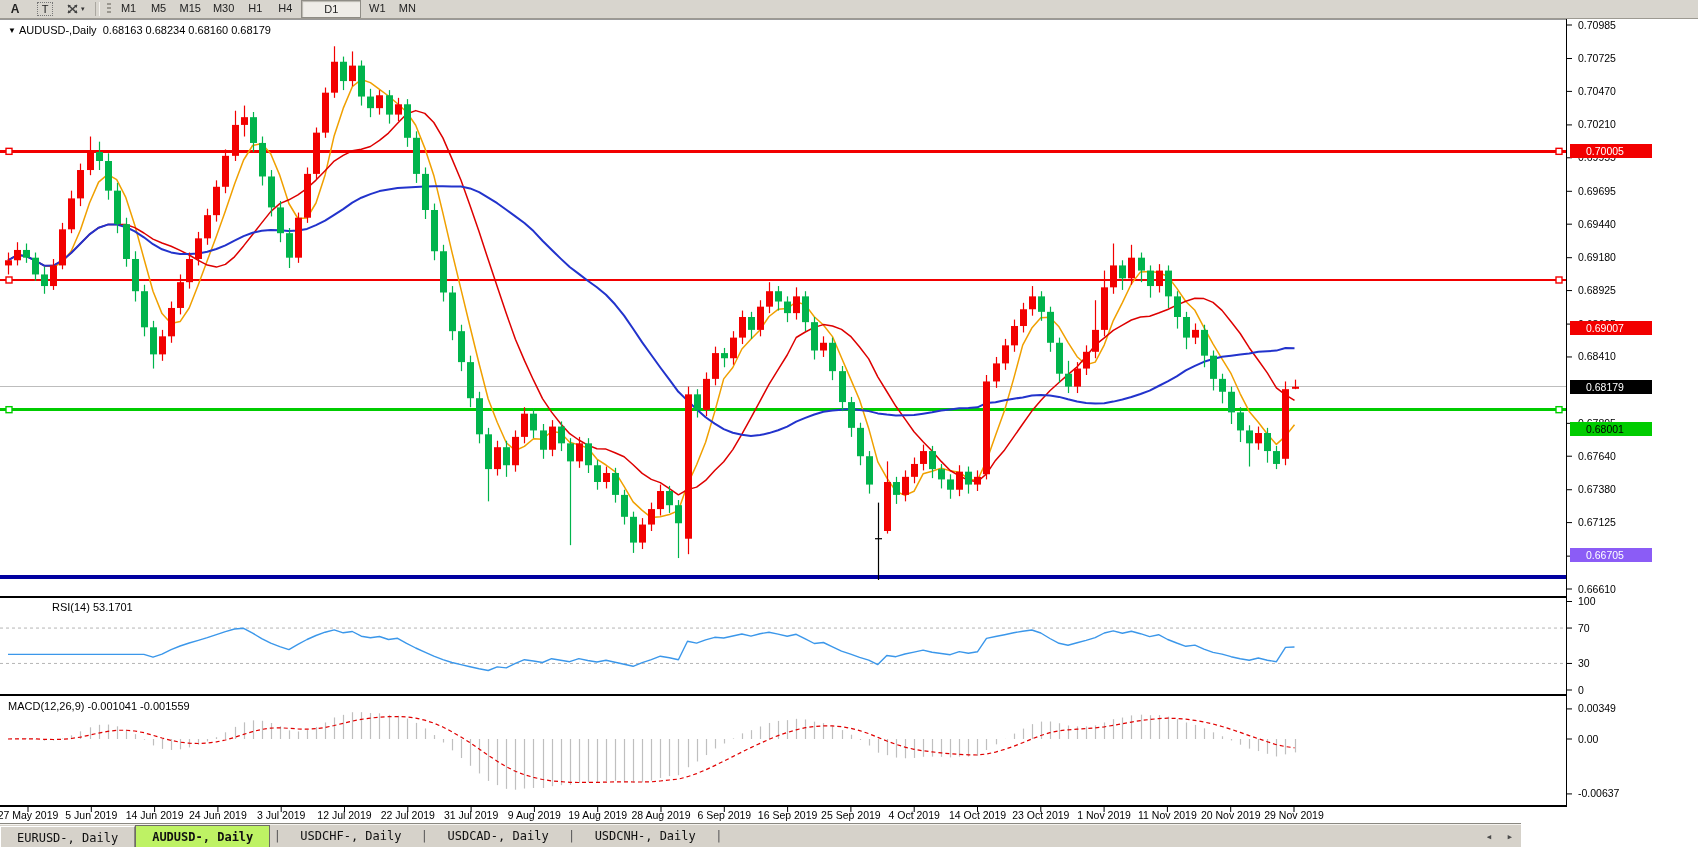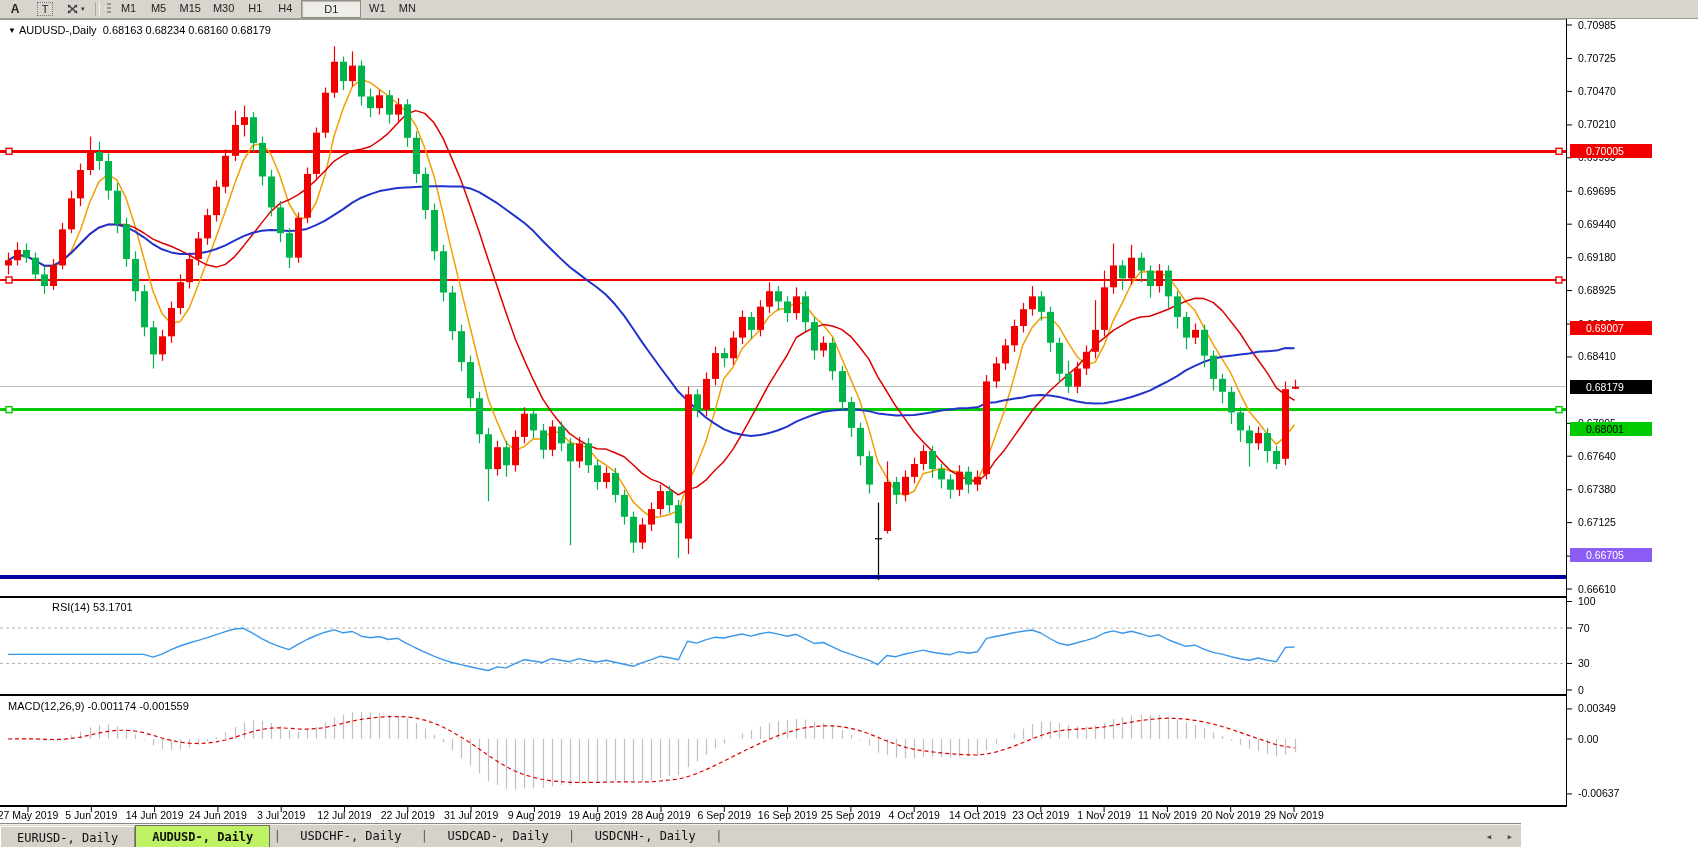--- a/index.html
+++ b/index.html
@@ -604,21 +604,21 @@
     <text x="1167.3999999999999" y="819" font-size="10.5px" fill="#000" text-anchor="middle">11 Nov 2019</text>
     <line x1="1230.7" y1="807" x2="1230.7" y2="812" stroke="#000"></line>
     <text x="1230.7" y="819" font-size="10.5px" fill="#000" text-anchor="middle">20 Nov 2019</text>
     <line x1="1294" y1="807" x2="1294" y2="812" stroke="#000"></line>
     <text x="1294" y="819" font-size="10.5px" fill="#000" text-anchor="middle">29 Nov 2019</text>
   </svg>
 
 <div class="ovl" style="left:8px;top:24px;"><span style="font-size:8px;vertical-align:1px;">▼</span>&nbsp;<span>AUDUSD-,Daily</span>&nbsp;&nbsp;<span>0.68163 0.68234 0.68160 0.68179</span></div>
 
 <div class="ovl" style="left:24px;top:601px;margin-left:28px;"><span>RSI(14)</span>&nbsp;<span>53.1701</span></div>
-<div class="ovl" style="left:8px;top:700px;"><span>MACD(12,26,9)</span>&nbsp;<span>-0.001174</span>&nbsp;<span>-0.001559</span></div>
+<div class="ovl" style="left:8px;top:700px;"><span>MACD(12,26,9)</span>&nbsp;<span>-0.001041</span>&nbsp;<span>-0.001559</span></div>
 
 <div class="badge" id="bdg-r1" style="top: 144.336px; background: rgb(242, 0, 0); color: rgb(255, 255, 255);">0.70005</div>
 <div class="badge" id="bdg-r2" style="top: 272.992px; background: rgb(242, 0, 0); color: rgb(255, 255, 255); margin-top: 48px;">0.69007</div>
 <div class="badge" id="bdg-cur" style="top: 379.733px; background: rgb(0, 0, 0); color: rgb(255, 255, 255);">0.68179</div>
 <div class="badge" id="bdg-grn" style="top: 422px; background: rgb(0, 204, 0); color: rgb(0, 0, 0);">0.68001</div>
 <div class="badge" id="bdg-nvy" style="top: 548px; background: #8b5cf6; color: rgb(255, 255, 255);">0.66705</div>
 
 <div class="tabbar">
   <span id="tabs-host" style="display:flex;align-items:stretch;">
       <span class="tab raised">EURUSD-, Daily</span>

